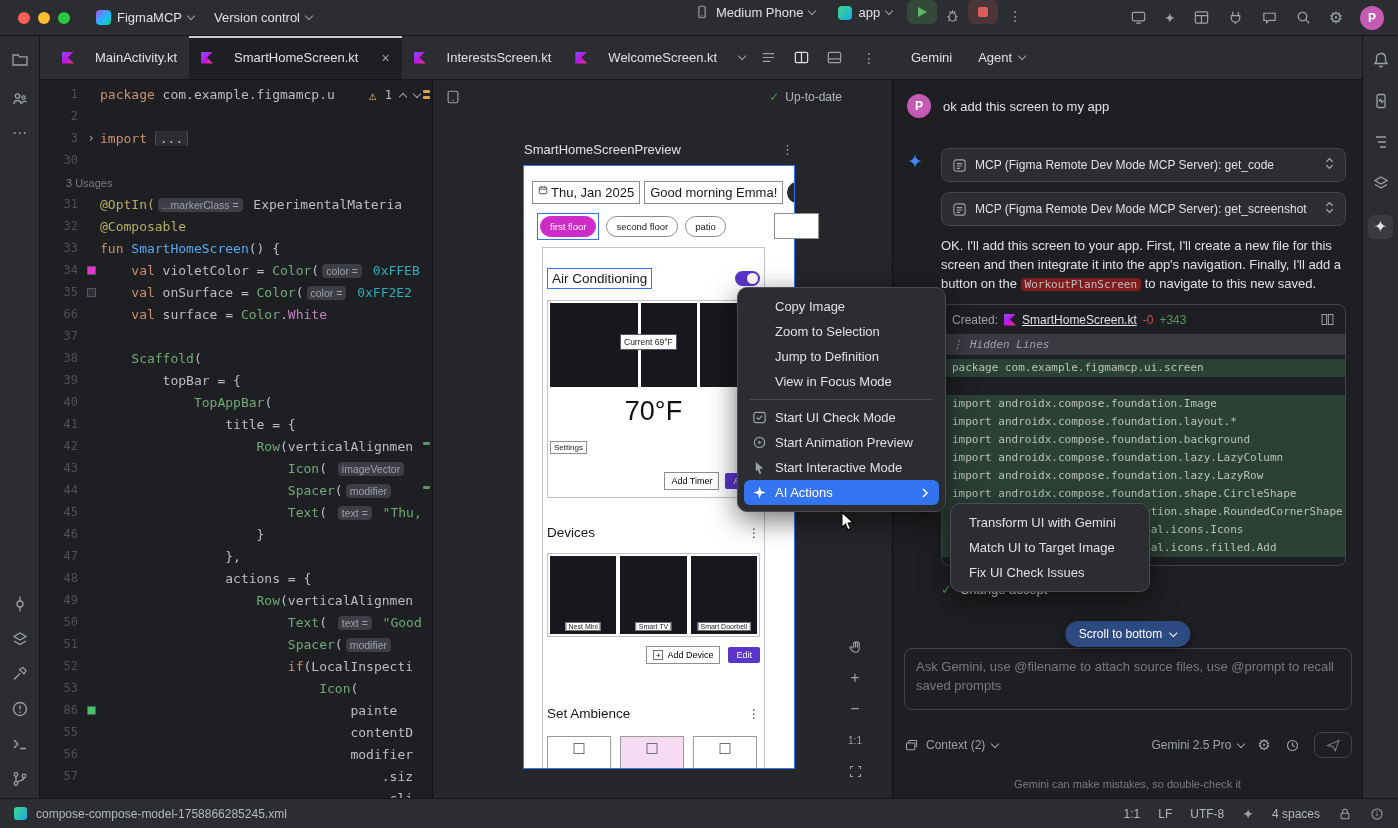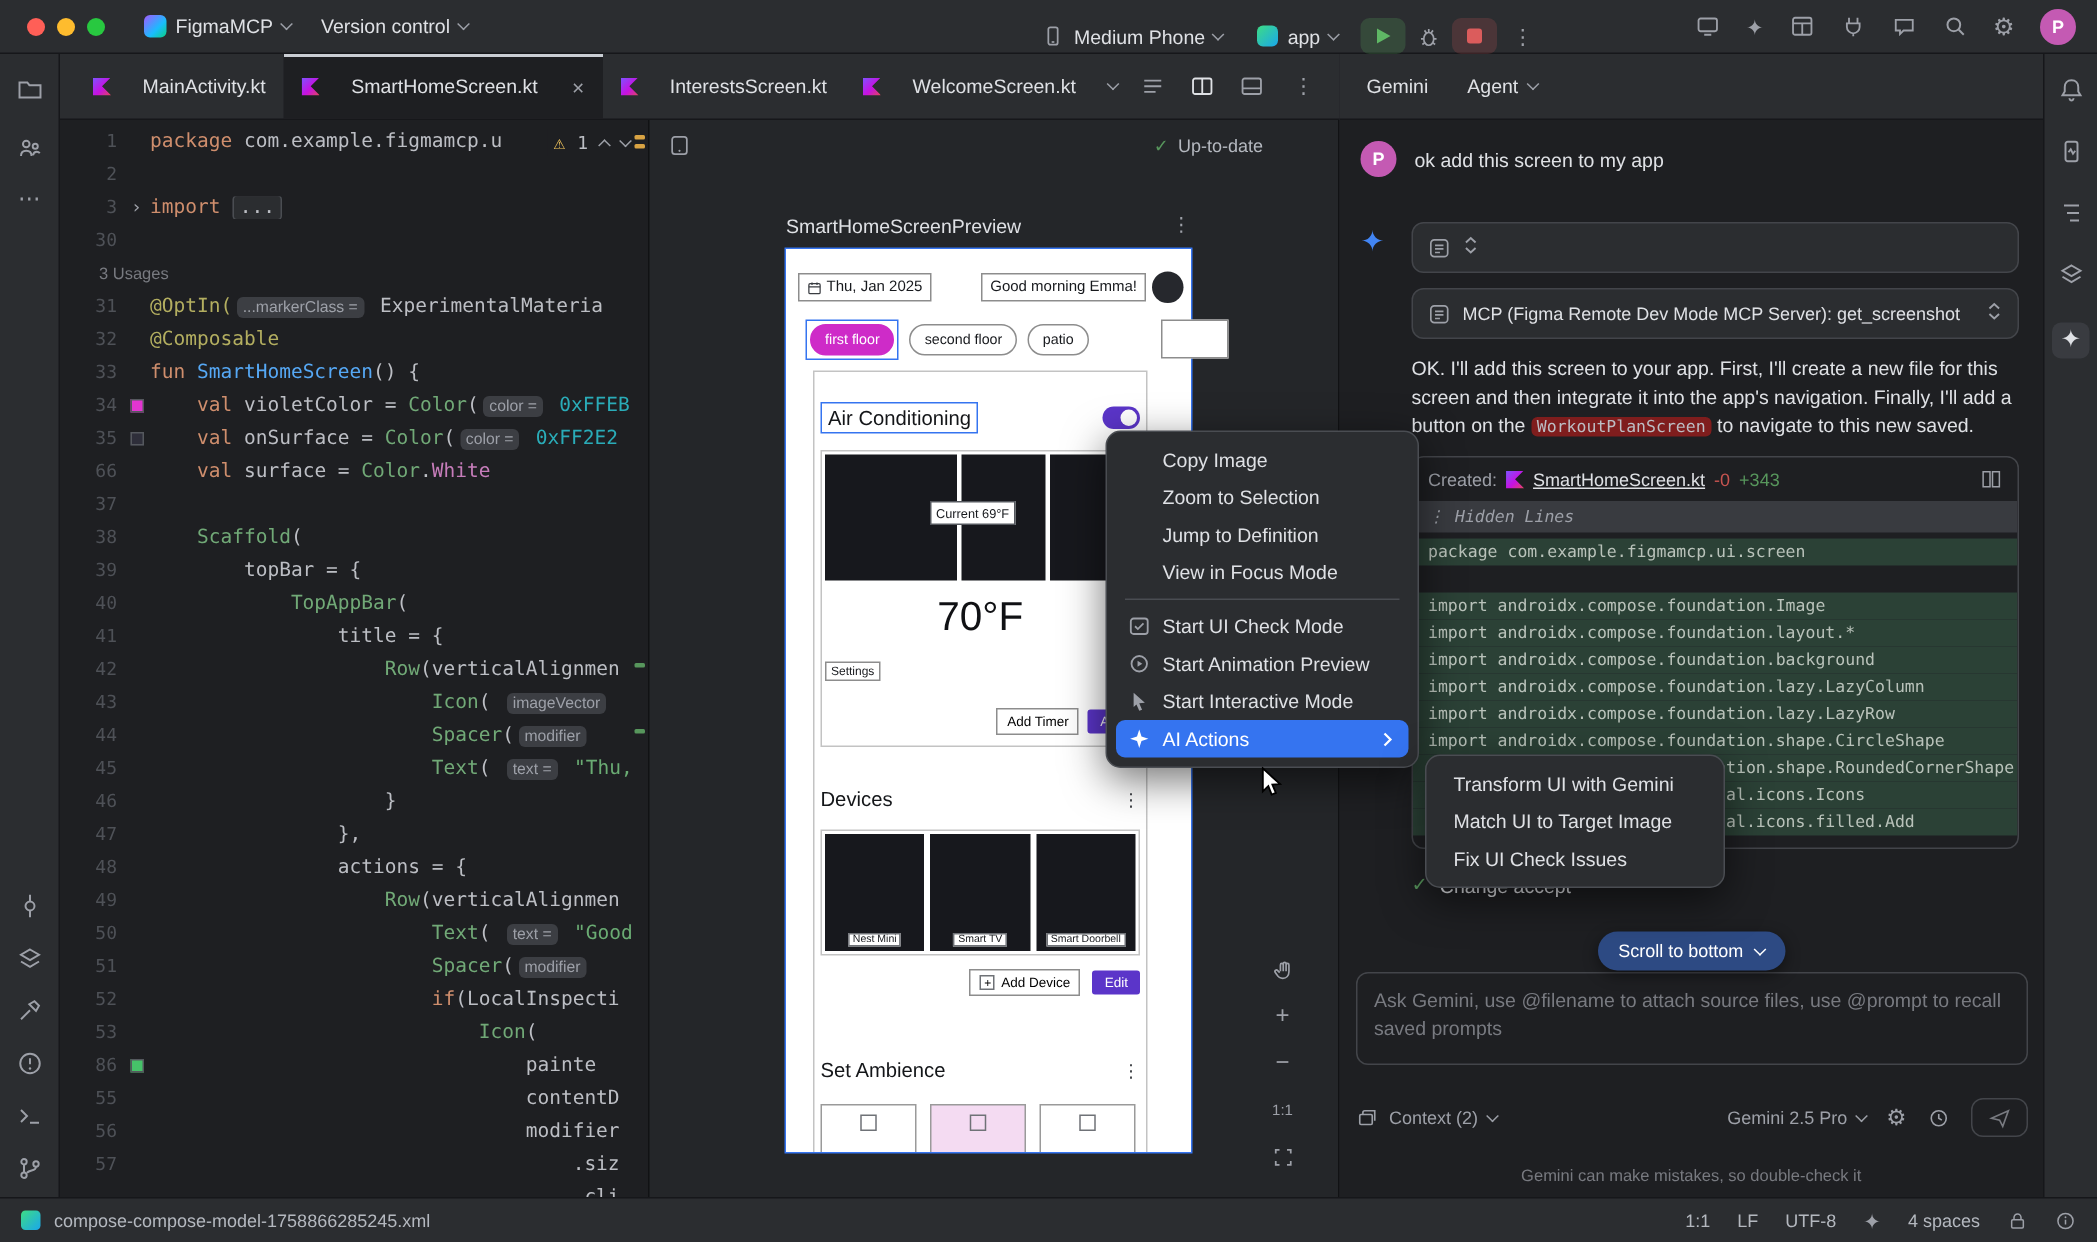--- a/index.html
+++ b/index.html
@@ -9,21 +9,21 @@
 .icon{color:#9da0a8;display:inline-flex;align-items:center;justify-content:center}
 .chev{width:6px;height:6px;border-right:1.4px solid #9da0a8;border-bottom:1.4px solid #9da0a8;transform:rotate(45deg);margin-top:-3px;flex:none}
 .kebab{color:#9da0a8;font-size:14px;padding:0 3px}
 
 .titlebar{position:absolute;inset:0 0 auto 0;height:36px;background:#2b2d30;border-bottom:1px solid #16171a;display:flex;align-items:center;gap:4px;padding:0 10px 0 18px}
 .traffic{display:flex;gap:8px;margin-right:14px}
 .tl{width:12px;height:12px;border-radius:50%}
 .tl-close{background:#FF5F57}.tl-min{background:#FEBC2E}.tl-max{background:#28C840}
 .menu-btn{display:flex;align-items:center;gap:6px;padding:4px 8px;border-radius:6px;font-size:13px;color:#dfe1e5;white-space:nowrap}
 .figma-ico{width:15px;height:15px;border-radius:4px;background:linear-gradient(135deg,#A259FF 0%,#1ABCFE 60%,#0ACF83 100%)}
-.run-cluster{position:absolute;left:686px;top:12px;height:24px;display:flex;align-items:center;gap:7px}
+.run-cluster{position:absolute;left:686px;top:0;height:24px;display:flex;align-items:flex-end;gap:7px}
 .app-ico{width:14px;height:14px;border-radius:4px;background:linear-gradient(135deg,#3DDC84,#1AA7EC)}
 .run-btn{width:30px;height:24px;border:none;border-radius:6px;background:rgba(95,184,101,.2);display:flex;align-items:center;justify-content:center;cursor:default}
 .play-tri{width:0;height:0;border-left:9px solid var(--run-green,#5FB865);border-top:5.5px solid transparent;border-bottom:5.5px solid transparent}
 .stop-btn{width:30px;height:24px;border:none;border-radius:6px;background:rgba(219,92,92,.18);display:flex;align-items:center;justify-content:center}
 .stop-sq{width:10px;height:10px;border-radius:2px;background:var(--stop-red,#DB5C5C)}
 .tb-right{margin-left:auto;display:flex;align-items:center;gap:17px;padding-right:4px}
 .spark-txt{color:#9da0a8;font-size:14px;line-height:1}
 .avatar{width:24px;height:24px;border-radius:50%;background:var(--avatar-pink,#C45AB3);color:#fff;font-size:12px;font-weight:bold;display:flex;align-items:center;justify-content:center}
 
 .left-strip{position:absolute;left:0;top:36px;bottom:30px;width:40px;background:#2b2d30;border-right:1px solid #16171a}
@@ -60,21 +60,21 @@
 .scroll-mark{position:absolute;right:2px;width:7px;height:3px;border-radius:1px}
 
 .preview{position:absolute;left:432px;top:80px;width:461px;bottom:30px;background:#242629;border-left:1px solid #111214;border-right:1px solid #111214}
 .preview-top{height:34px;display:flex;align-items:center;padding:0 12px;color:#b4b8bf;font-size:12px}
 .uptodate{margin-left:auto;display:flex;align-items:center;gap:6px;margin-right:38px}
 .check-txt{color:var(--success-green,#57965C);font-size:12px}
 .preview-label-row{position:absolute;left:91px;top:62px;width:270px;display:flex;align-items:flex-end;color:#dfe1e5;font-size:13px}
 .preview-kebab{margin-left:auto;color:#9da0a8}
 .phone{position:absolute;left:91px;top:86px;width:270px;height:602px;background:#fff;outline:1.5px solid var(--selection-blue,#3574F0);overflow:hidden;color:#17191d}
 .p-topbar{position:absolute;top:15px;left:8px;right:5px;display:flex;align-items:center;gap:4px}
-.p-chip{border:1px solid #8d8d8d;background:#fff;font-size:10px;padding:3px 5px;display:flex;align-items:flex-end;gap:3px;white-space:nowrap}
+.p-chip{border:1px solid #8d8d8d;background:#fff;font-size:13px;padding:3px 5px;display:flex;align-items:flex-start;gap:3px;white-space:nowrap}
 .p-greet{margin-left:auto}
 .p-avatar{width:21px;height:21px;border-radius:50%;background:#26282d;flex:none}
 .p-chips{position:absolute;top:47px;left:13px;display:flex;align-items:center;gap:7px}
 .selwrap{border:1px solid var(--selection-blue,#3574F0);padding:2px;display:inline-flex}
 .chip{border:1px solid #8d8d8d;background:#fff;border-radius:11px;font-size:9.5px;padding:4px 9px;white-space:nowrap}
 .chip-active{background:var(--chip-magenta,#CE2BC8);border-color:var(--chip-magenta,#CE2BC8);color:#fff}
 .p-col{position:absolute;left:18px;top:81px;width:223px;height:560px;border:1px solid #c3c3c3}
 .sec-row{position:absolute;left:4px;right:4px;display:flex;align-items:center}
 .sec-title{font-size:13.5px;color:#141619}
 .sec-title-sel{border:1px solid var(--selection-blue,#3574F0);padding:2px 4px}
@@ -533,20 +533,21 @@
         <div class="spark-col"><span class="gemini-spark">✦</span></div>
         <div class="a-content">
           <div style="display:flex;flex-direction:column;gap:10px">
               <div class="tc-card">
                 <span class="tc-ico">
                   <svg width="15" height="15" viewBox="0 0 16 16" fill="none" stroke="currentColor" stroke-width="1.2">
                     <rect x="2" y="2" width="12" height="12" rx="2.5"></rect>
                     <path d="M5 6h6M5 8.5h6M5 11h3.5"></path>
                   </svg>
                 </span>
+                <span class="tc-label">MCP (Figma Remote Dev Mode MCP Server): get_code</span>
                 <span class="tc-unfold">
                   <svg width="11" height="13" viewBox="0 0 12 14" fill="none" stroke="currentColor" stroke-width="1.4">
                     <path d="M2.5 5L6 1.8 9.5 5M2.5 9L6 12.2 9.5 9"></path>
                   </svg>
                 </span>
               </div>
               <div class="tc-card">
                 <span class="tc-ico">
                   <svg width="15" height="15" viewBox="0 0 16 16" fill="none" stroke="currentColor" stroke-width="1.2">
                     <rect x="2" y="2" width="12" height="12" rx="2.5"></rect>

